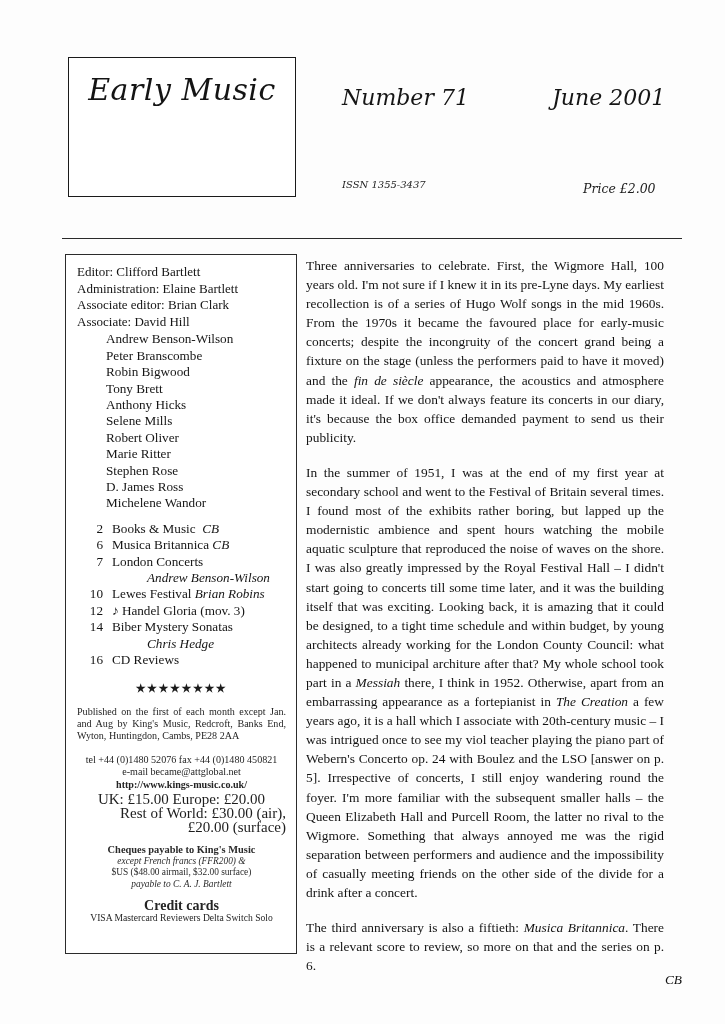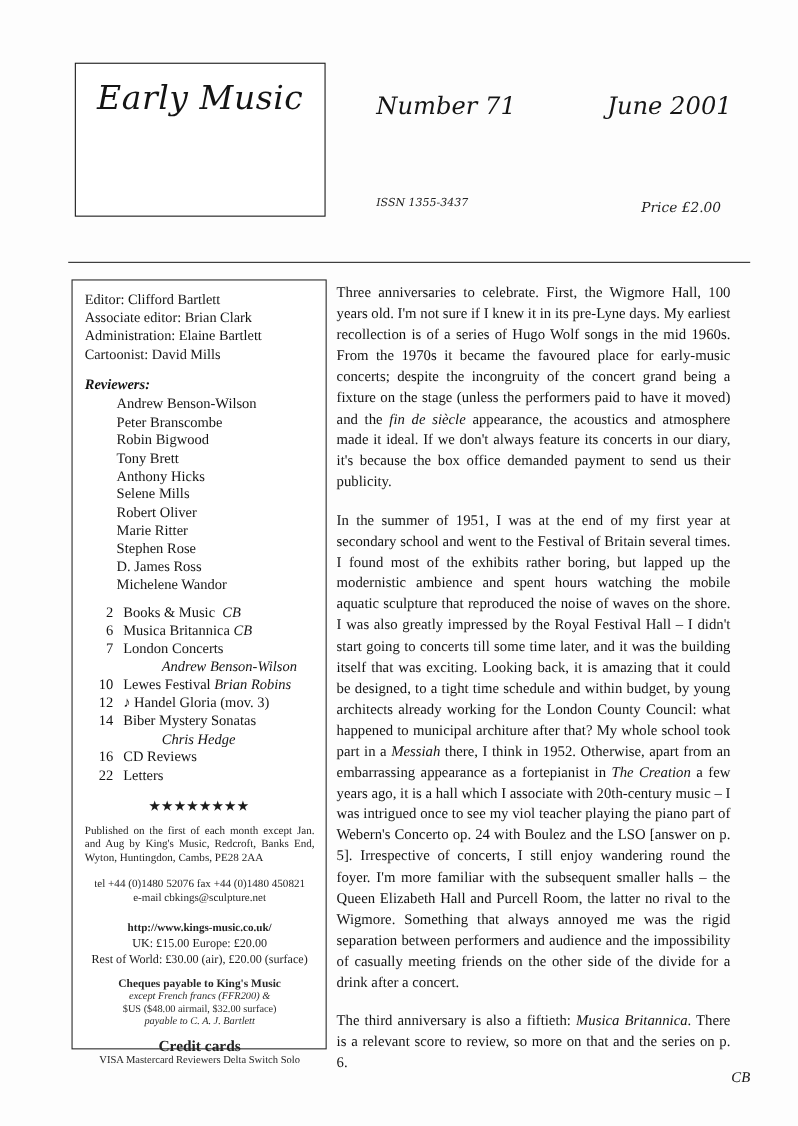--- a/index.html
+++ b/index.html
@@ -201,21 +201,21 @@
   .pubinfo {
     margin-top: 11px;
     font-size: 10.1px;
     line-height: 12.4px;
     color: #242424;
     text-align: justify;
   }
 
   .subs {
     margin-top: 1px;
-    font-size: 11px;
+    font-size: 15px;
     line-height: 14px;
     text-align: center;
     color: #1d1d1d;
     font-family: Liberation Serif, serif;
   }
 
   .cheques {
     margin-top: 10px;
     text-align: center;
     font-size: 9.4px;
@@ -272,26 +272,25 @@
     <div class="issn">ISSN 1355-3437</div>
     <div class="price">Price £2.00</div>
   </div>
 
   <div class="rule"></div>
 
   <div class="sidebar">
 
     <div class="staff">
       <div>Editor: Clifford Bartlett</div>
+      <div>Administration: Elaine Bartlett</div>
       <div>Associate editor: Brian Clark</div>
-      <div>Administration: Elaine Bartlett</div>
-      <div>Cartoonist: David Mills</div>
-    </div>
-
-    <div class="reviewers-head">Reviewers:</div>
+      <div>Associate: David Hill</div>
+    </div>
+
     <div class="reviewers-list">
       <div>Andrew Benson-Wilson</div>
       <div>Peter Branscombe</div>
       <div>Robin Bigwood</div>
       <div>Tony Brett</div>
       <div>Anthony Hicks</div>
       <div>Selene Mills</div>
       <div>Robert Oliver</div>
       <div>Marie Ritter</div>
       <div>Stephen Rose</div>
@@ -332,36 +331,32 @@
         <span class="toc-title">Biber Mystery Sonatas</span>
       </div>
       <div class="toc-sub">Chris Hedge</div>
 
 
       <div class="toc-row">
         <span class="toc-page">16</span>
         <span class="toc-title">CD Reviews</span>
       </div>
 
-      <div class="toc-row">
-        <span class="toc-page">22</span>
-        <span class="toc-title">Letters</span>
-      </div>
 
     </div>
 
     <div class="stars">★★★★★★★★</div>
 
     <div class="pubinfo">Published on the first of each month except Jan. and Aug by King's Music, Redcroft, Banks End, Wyton, Huntingdon, Cambs, PE28 2AA</div>
     <div class="pubinfo" style="text-align:center;">tel +44 (0)1480 52076    fax +44 (0)1480 450821</div>
-    <div class="pubinfo" style="text-align:center;margin-top:0;">e-mail cbkings@sculpture.net</div>
-    <div class="pubinfo" style="text-align:center;margin-top:15px;font-weight:bold;">http://www.kings-music.co.uk/</div>
+    <div class="pubinfo" style="text-align:center;margin-top:0;">e-mail became@attglobal.net</div>
+    <div class="pubinfo" style="text-align:center;margin-top:0;font-weight:bold;">http://www.kings-music.co.uk/</div>
 
     <div class="subs">UK: £15.00    Europe: £20.00</div>
-    <div class="subs" style="margin-top:0;">Rest of World: £30.00 (air),  £20.00 (surface)</div>
+    <div class="subs" style="margin-top:0;text-align:right;">Rest of World: £30.00 (air),  £20.00 (surface)</div>
 
     <div class="cheques">
       <div class="b">Cheques payable to King's Music</div>
       <div class="i">except French francs (FFR200) &amp;</div>
       <div>$US ($48.00 airmail, $32.00 surface)</div>
       <div class="i">payable to C. A. J. Bartlett</div>
     </div>
 
     <div class="credit">
       <div class="b">Credit cards</div>

